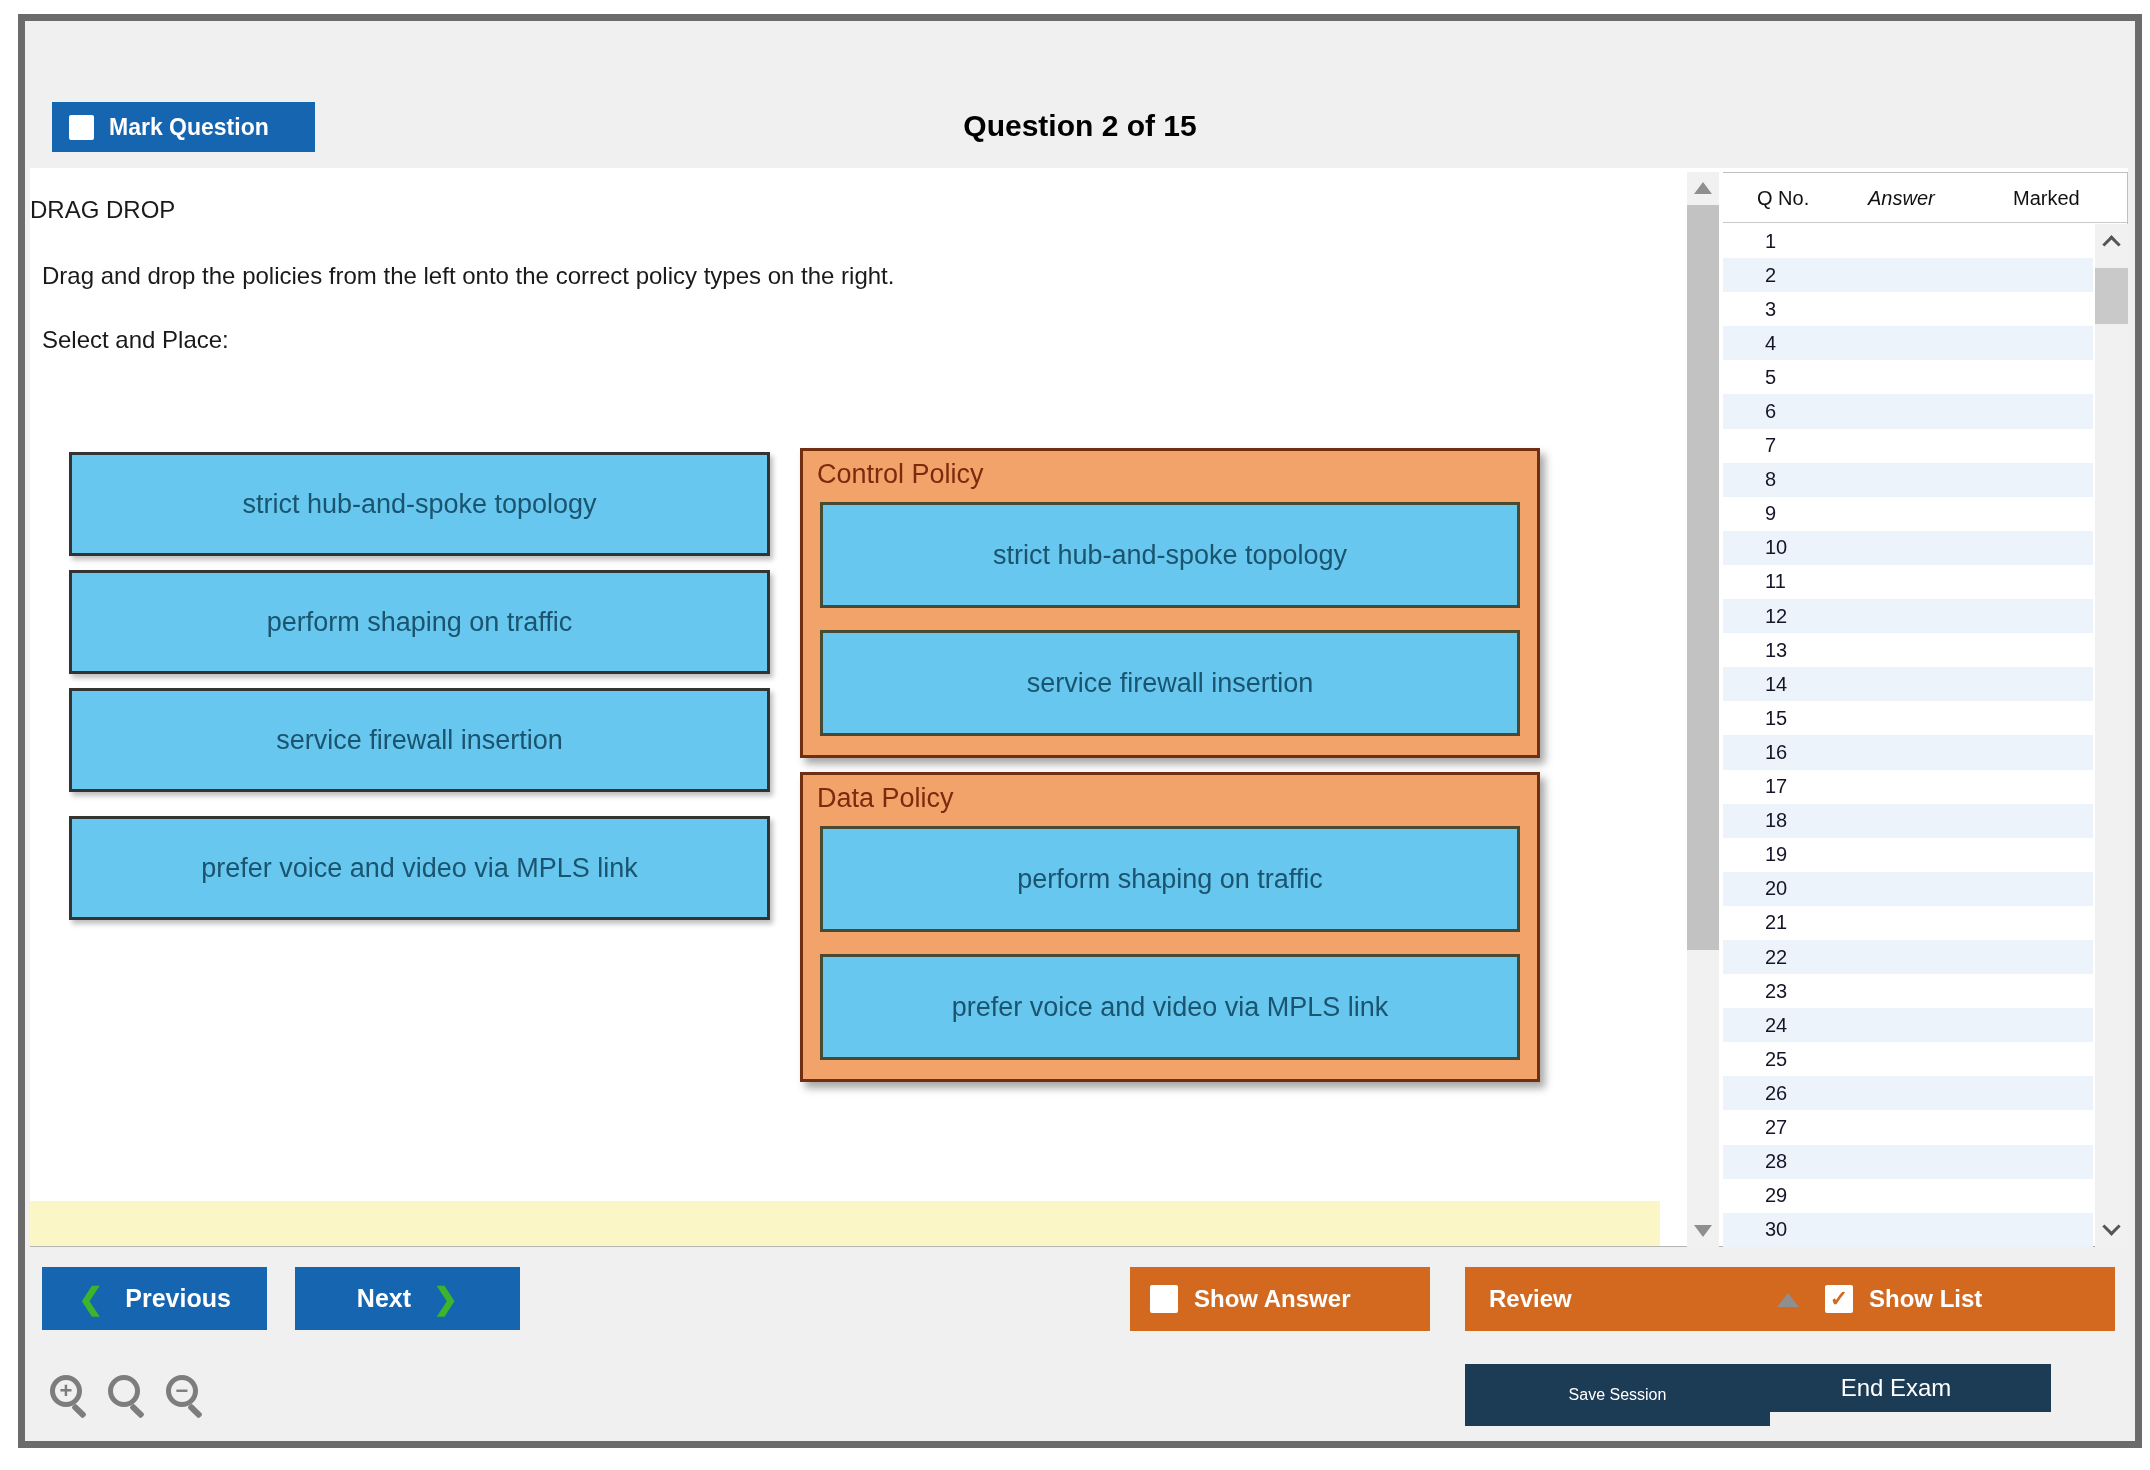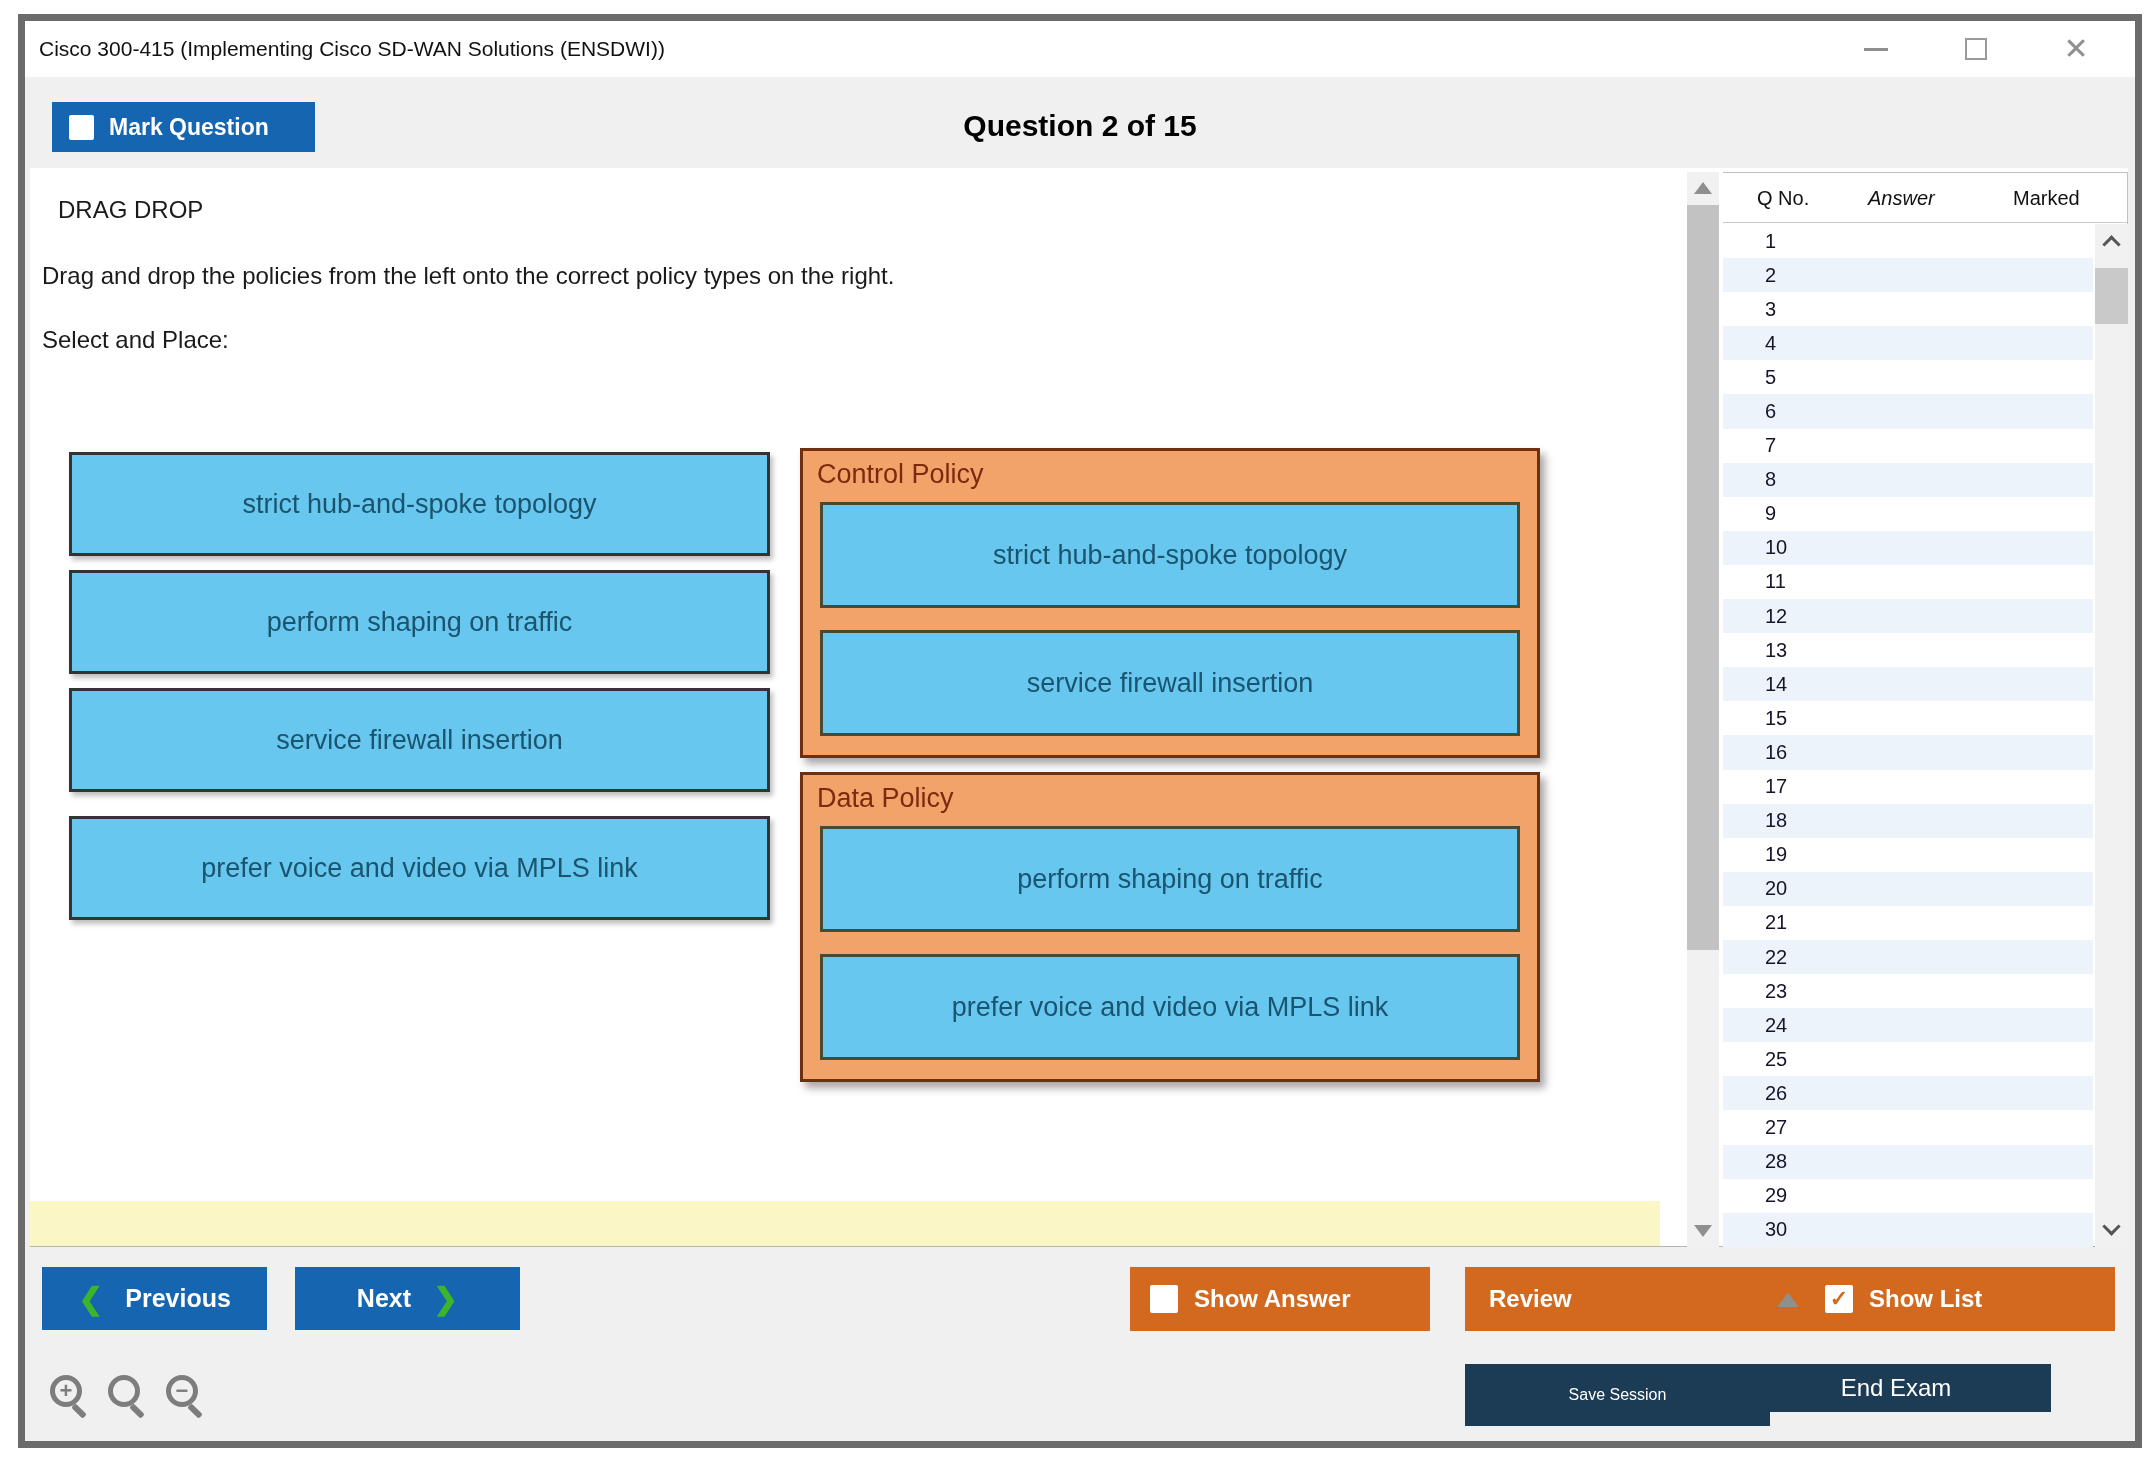--- a/index.html
+++ b/index.html
@@ -23,21 +23,21 @@
     border:none; display:flex; align-items:center; padding-left:17px; gap:15px; cursor:pointer; }
   .cb { width:25px; height:25px; background:#fff; border-radius:2px; display:inline-flex;
     align-items:center; justify-content:center; flex:0 0 auto; }
   .btn-mark span.lbl { color:#fff; font-size:23px; font-weight:bold; }
   .q-counter { position:absolute; left:0; top:88px; width:2110px; text-align:center;
     font-size:30px; font-weight:bold; color:#000; }
 
   
   .content { position:absolute; left:5px; top:147px; width:2098px; height:1079px; background:#ffffff;
     border-bottom:1px solid #b5b5b5; }
-  .q-type   { position:absolute; left:28px; top:28px;  font-size:24px; color:#1a1a1a; }
+  .q-type   { position:absolute; left:0; top:28px;  font-size:24px; color:#1a1a1a; }
   .q-instr  { position:absolute; left:12px; top:94px;  font-size:24px; color:#1a1a1a; }
   .q-select { position:absolute; left:12px; top:158px; font-size:24px; color:#1a1a1a; }
 
   .drag-col { position:absolute; left:39px; top:284px; width:701px; }
   .drag-item { height:104px; margin-bottom:14px; background:#67c7ef; border:3px solid #333333;
     display:flex; align-items:center; justify-content:center; font-size:27px; color:#1a546f;
     box-shadow:3px 4px 5px rgba(0,0,0,0.25); cursor:grab; }
   .drag-item:nth-child(4) { margin-top:24px; }
 
   .drop-col { position:absolute; left:770px; top:280px; width:740px; }
@@ -108,32 +108,20 @@
     border-radius:50%; display:flex; align-items:center; justify-content:center;
     font-size:22px; font-weight:bold; color:#7d7d7d; line-height:1; }
   .mag .handle { position:absolute; left:28px; top:30px; width:6px; height:16px; background:#7d7d7d;
     transform:rotate(-45deg); border-radius:2px; }
 </style>
 </head>
 <body>
 
 <div class="window">
 
-  <div class="titlebar">
-    <span class="win-title">Cisco 300-415 (Implementing Cisco SD-WAN Solutions (ENSDWI))</span>
-    <div class="win-controls">
-      <span class="wc wc-min">
-          <i></i>
-        </span>
-      <span class="wc wc-max">
-          <i></i>
-        </span>
-      <span class="wc wc-close">✕</span>
-    </div>
-  </div>
 
   <button class="btn-mark">
     <span class="cb"></span>
     <span class="lbl">Mark Question</span>
   </button>
   <div class="q-counter">Question 2 of 15</div>
 
   <div class="content">
     <div class="q-type">DRAG DROP</div>
     <div class="q-instr">Drag and drop the policies from the left onto the correct policy types on the right.</div>

